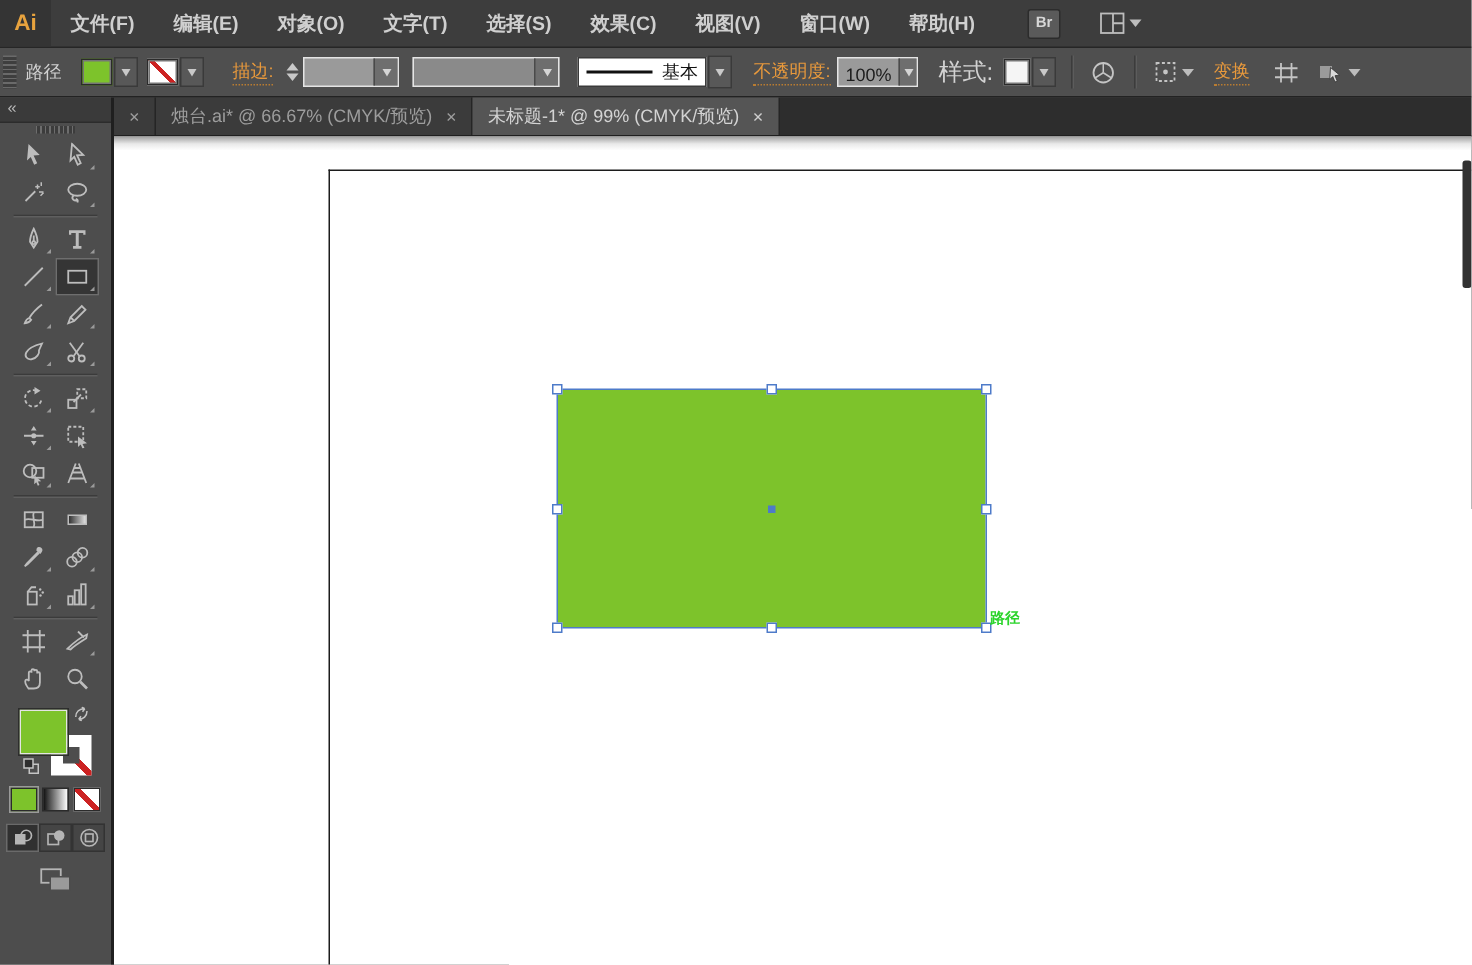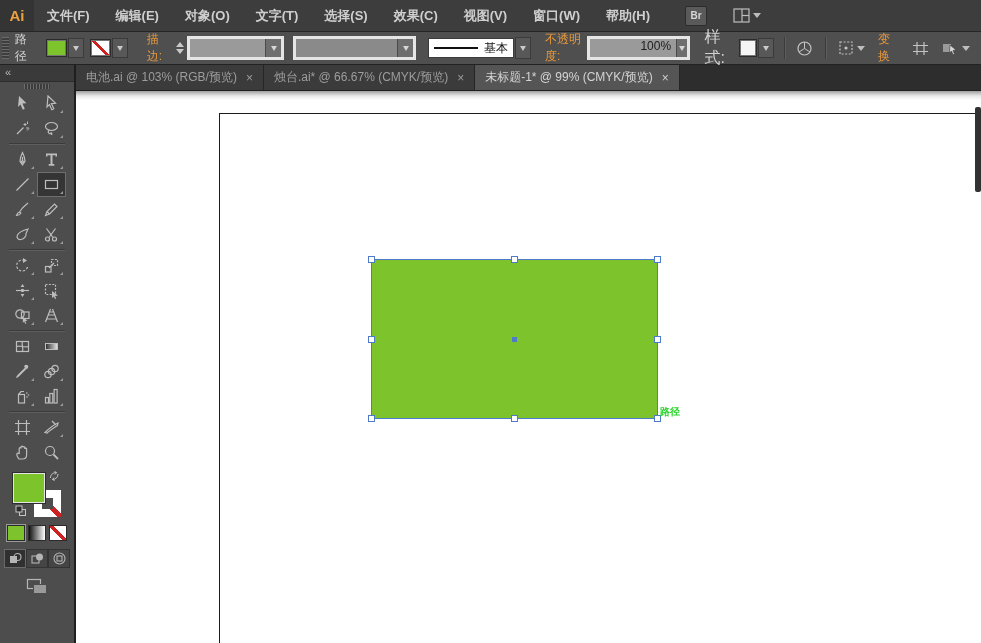--- a/index.html
+++ b/index.html
@@ -25,21 +25,21 @@
   .link-label{color:#e8993c;font-size:12px;border-bottom:1px dotted #b97c31;margin:0 4px;cursor:pointer;}
   .plain-label{color:#d2d2d2;font-size:16px;margin:0 4px;}
   .swatch-wrap{display:flex;align-items:center;margin:0 3px;}
   .swatch{width:19px;height:16px;border:1px solid #2b2b2b;box-shadow:0 0 0 1px #767676 inset;}
   .swatch.none{background:#fff;background-image:linear-gradient(45deg,transparent 44%,#cc2222 44%,#cc2222 56%,transparent 56%);}
   .dd-btn{width:14px;height:18px;display:flex;align-items:center;justify-content:center;background:#585858;border:1px solid #3a3a3a;margin-left:1px;}
   .dd-btn .caret{border-top-color:#c9c9c9;border-left-width:3.5px;border-right-width:3.5px;}
   .stepper{display:flex;flex-direction:column;gap:2px;margin:0 3px 0 5px;}
   .stepper .up{width:0;height:0;border-left:4px solid transparent;border-right:4px solid transparent;border-bottom:5px solid #c9c9c9;}
   .stepper .down{width:0;height:0;border-left:4px solid transparent;border-right:4px solid transparent;border-top:5px solid #c9c9c9;}
-  .combo{height:18px;background:#9a9a9a;border:3px solid #e5e5e5;display:flex;align-items:flex-start;padding-left:45px;}
+  .combo{height:18px;background:#9a9a9a;border:1px solid #e5e5e5;display:flex;align-items:flex-end;}
   .combo .val{flex:1;font-size:12px;color:#1c1c1c;padding:0 5px;}
   .combo .dbtn{width:15px;height:100%;background:#6e6e6e;display:flex;align-items:center;justify-content:center;border-left:1px solid #4a4a4a;}
   .combo .dbtn .caret{border-top-color:#d5d5d5;border-left-width:3.5px;border-right-width:3.5px;}
   .combo.dim{background:#8a8a8a;}
   .brush-box{width:74px;height:18px;background:#fff;border:1px solid #3a3a3a;display:flex;align-items:center;padding:0 5px;gap:6px;}
   .brush-line{flex:1;height:2px;background:#111;}
   .brush-box .bval{font-size:12px;color:#111;white-space:nowrap;}
   .vsep{width:1px;height:22px;background:#3c3c3c;margin:0 7px;box-shadow:1px 0 0 #5c5c5c;}
   .cb-icon{color:#c4c4c4;display:flex;align-items:center;margin:0 5px;}
   
@@ -480,21 +480,20 @@
       <svg width="22" height="17" viewBox="0 0 22 17">
           <rect x="1.5" y="1.5" width="13" height="9"></rect>
           <rect x="7.5" y="6.5" width="13" height="9" fill="#9a9a9a" stroke="#4d4d4d" stroke-width="1"></rect>
         </svg>
     </div>
   </div>
 
   <div class="doc-area">
     <div class="tab-strip">
       <div class="tab">
-        <span>电池.ai @ 103% (RGB/预览)</span>
         <span class="close">×</span>
       </div>
       <div class="tab">
         <span>烛台.ai* @ 66.67% (CMYK/预览)</span>
         <span class="close">×</span>
       </div>
       <div class="tab active">
         <span>未标题-1* @ 99% (CMYK/预览)</span>
         <span class="close">×</span>
       </div>

